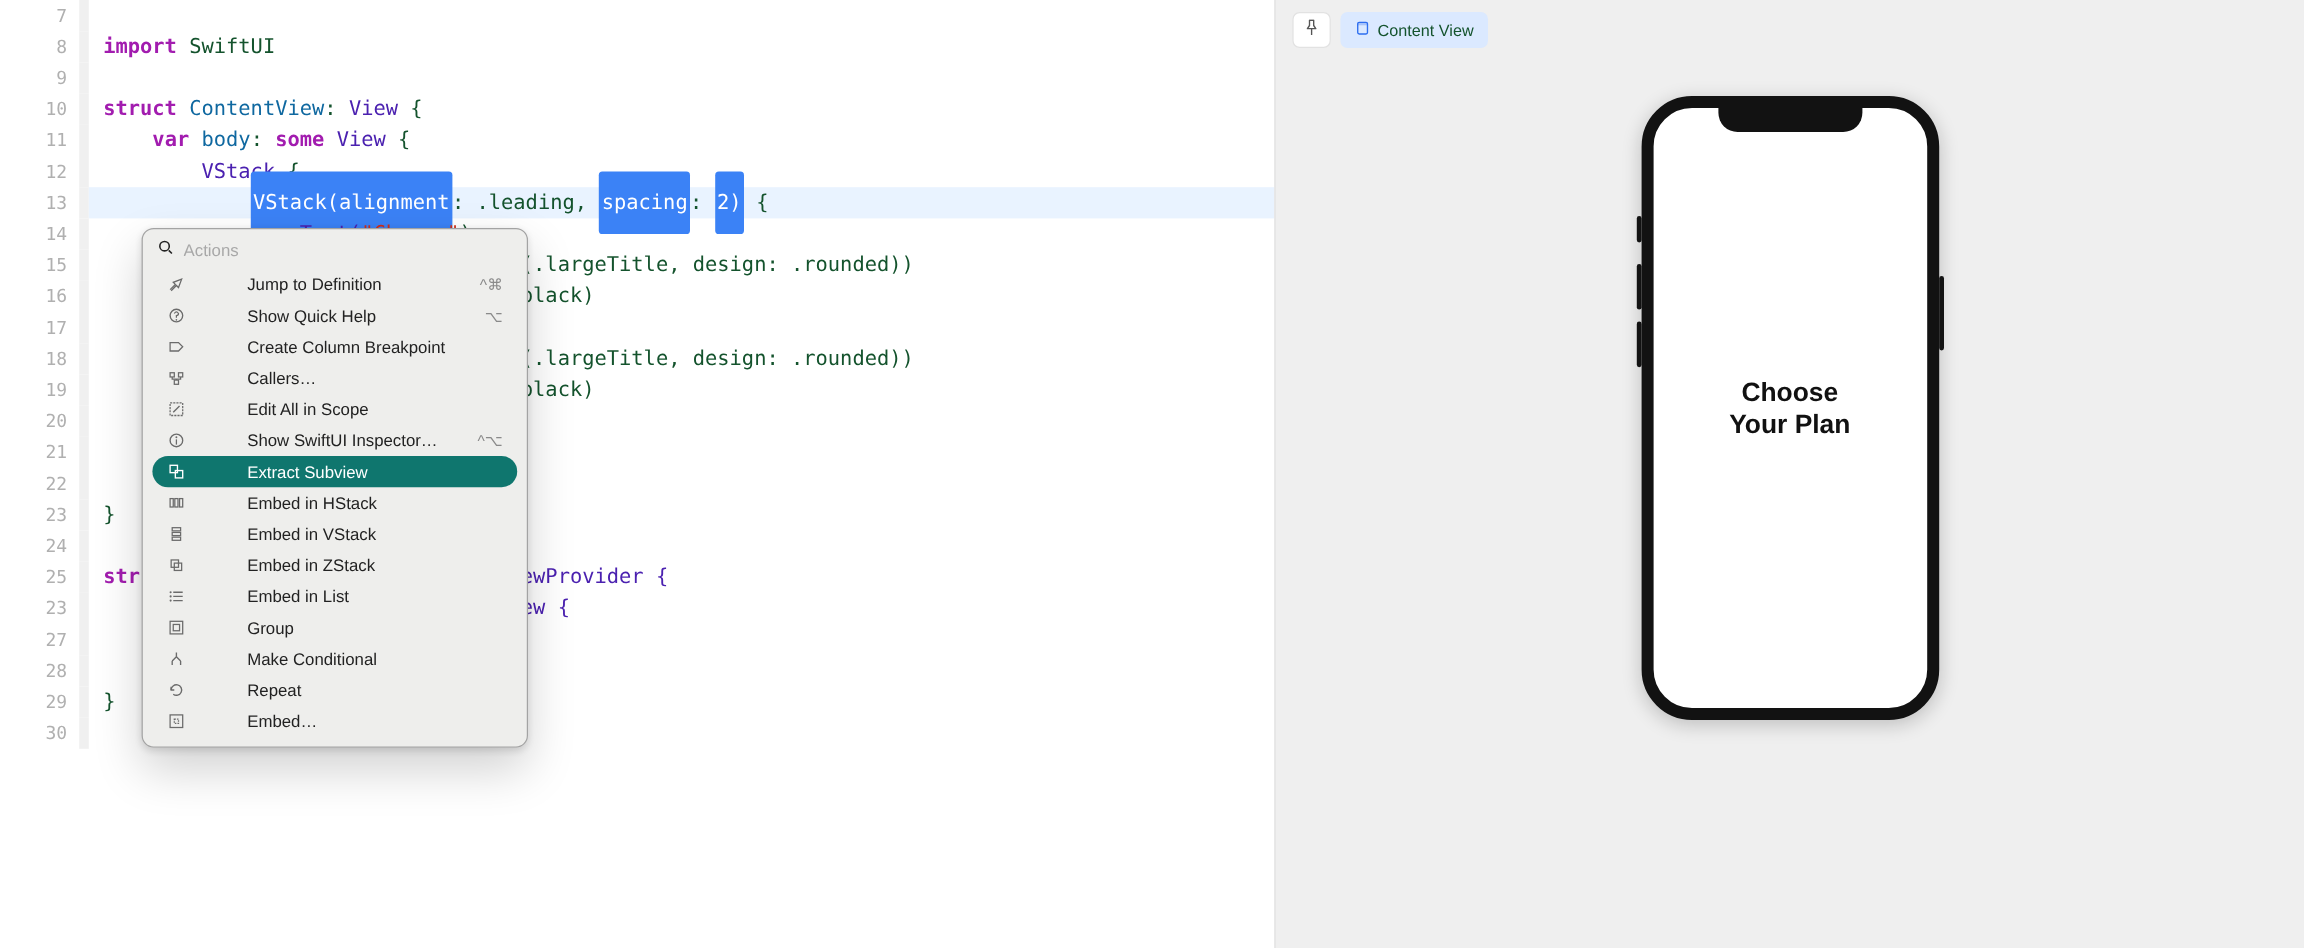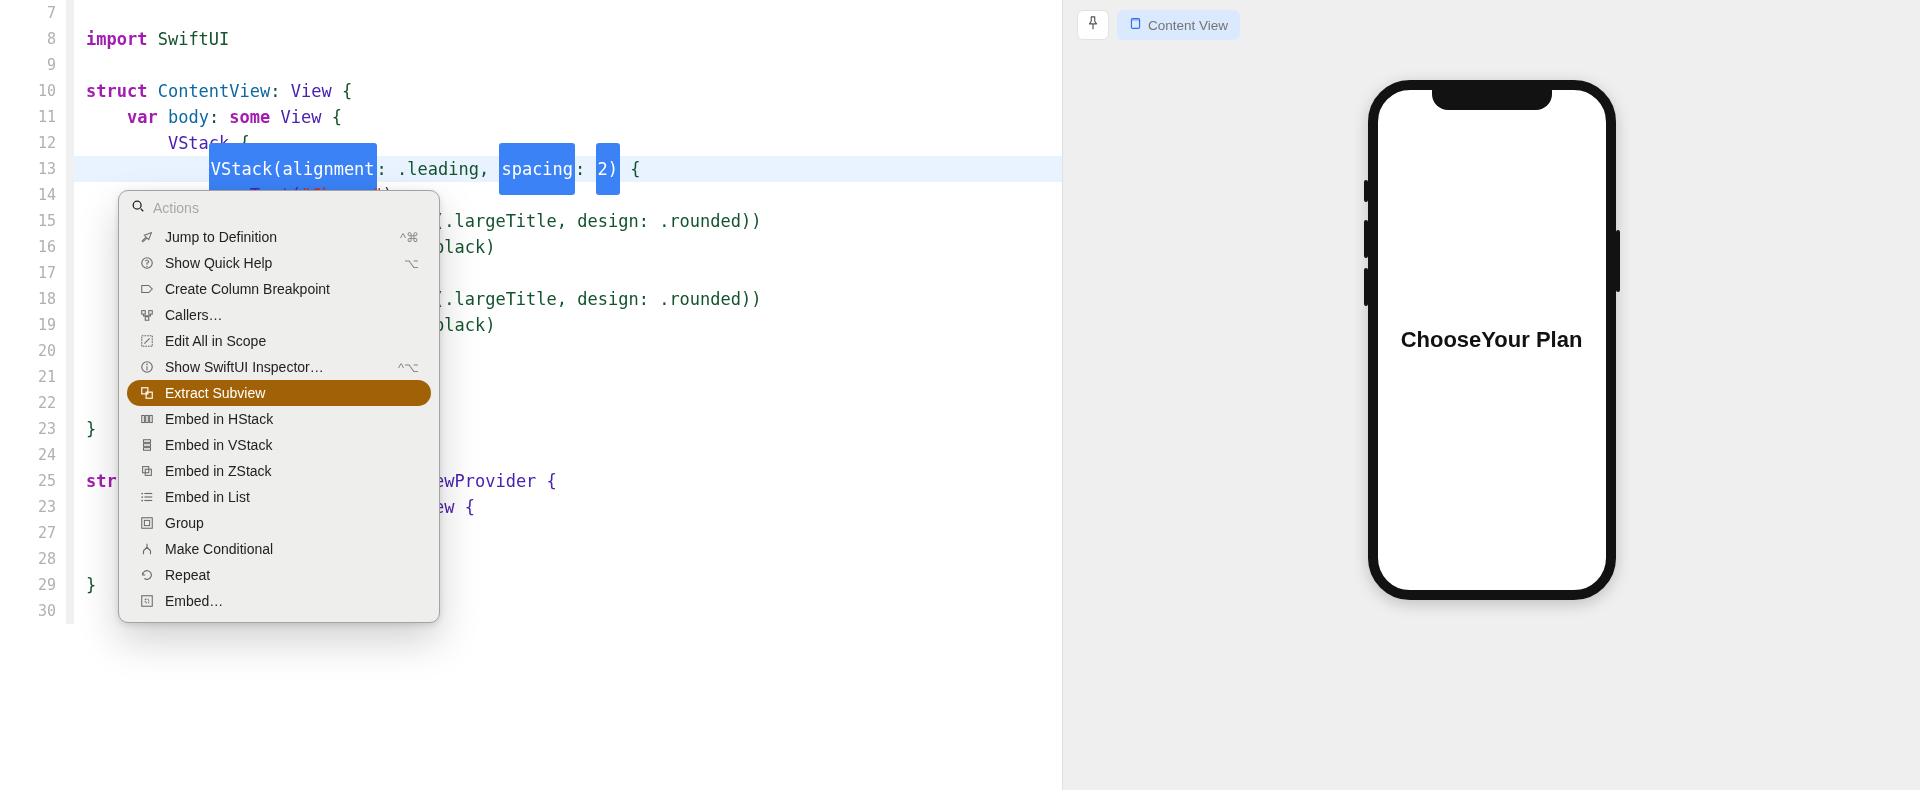--- a/index.html
+++ b/index.html
@@ -127,27 +127,28 @@
     height: 16px;
     display: inline-flex;
     align-items: center;
     justify-content: center;
     color: #6b6b6b;
     flex-shrink: 0;
   }
   .menu-item .mi-label {
     flex: 1;
     white-space: nowrap;
+    margin-left: 41px;
   }
   .menu-item .mi-short {
     color: #8a8a8a;
     font-size: 13px;
   }
   .menu-item.highlight {
-    background: #a16207;
+    background: #0f766e;
     color: #fff;
     border-radius: 13px;
   }
   .menu-item.highlight .mi-icon,
   .menu-item.highlight .mi-short { color: #fff; }
 
   
   .preview-pane {
     flex: 1;
     background: #efefef;
@@ -175,21 +176,21 @@
     color: #555;
   }
   .content-view-chip {
     height: 30px;
     background: #dbe9ff;
     border-radius: 6px;
     display: flex;
     align-items: center;
     padding: 0 12px;
     gap: 6px;
-    color: #737373;
+    color: #14532d;
     font-size: 13.5px;
     font-weight: 500;
   }
 
   .phone {
     position: absolute;
     left: 50%;
     top: 80px;
     transform: translateX(-50%);
     width: 248px;
@@ -217,21 +218,21 @@
   }
   .phone-btn-left1 { left: -14px; top: 90px; width: 4px; height: 22px; }
   .phone-btn-left2 { left: -14px; top: 130px; width: 4px; height: 38px; }
   .phone-btn-left3 { left: -14px; top: 178px; width: 4px; height: 38px; }
   .phone-btn-right { right: -14px; top: 140px; width: 4px; height: 62px; }
 
   .phone-content {
     position: absolute;
     inset: 0;
     display: flex;
-    flex-direction: row;
+    flex-direction: column;
     align-items: center;
     justify-content: center;
     font-family: -apple-system, ui-rounded, "SF Pro Rounded", "Helvetica Neue", Arial, sans-serif;
   }
   .phone-content .l1,
   .phone-content .l2 {
     font-size: 22px;
     font-weight: 800;
     color: #111;
     line-height: 1.25;

